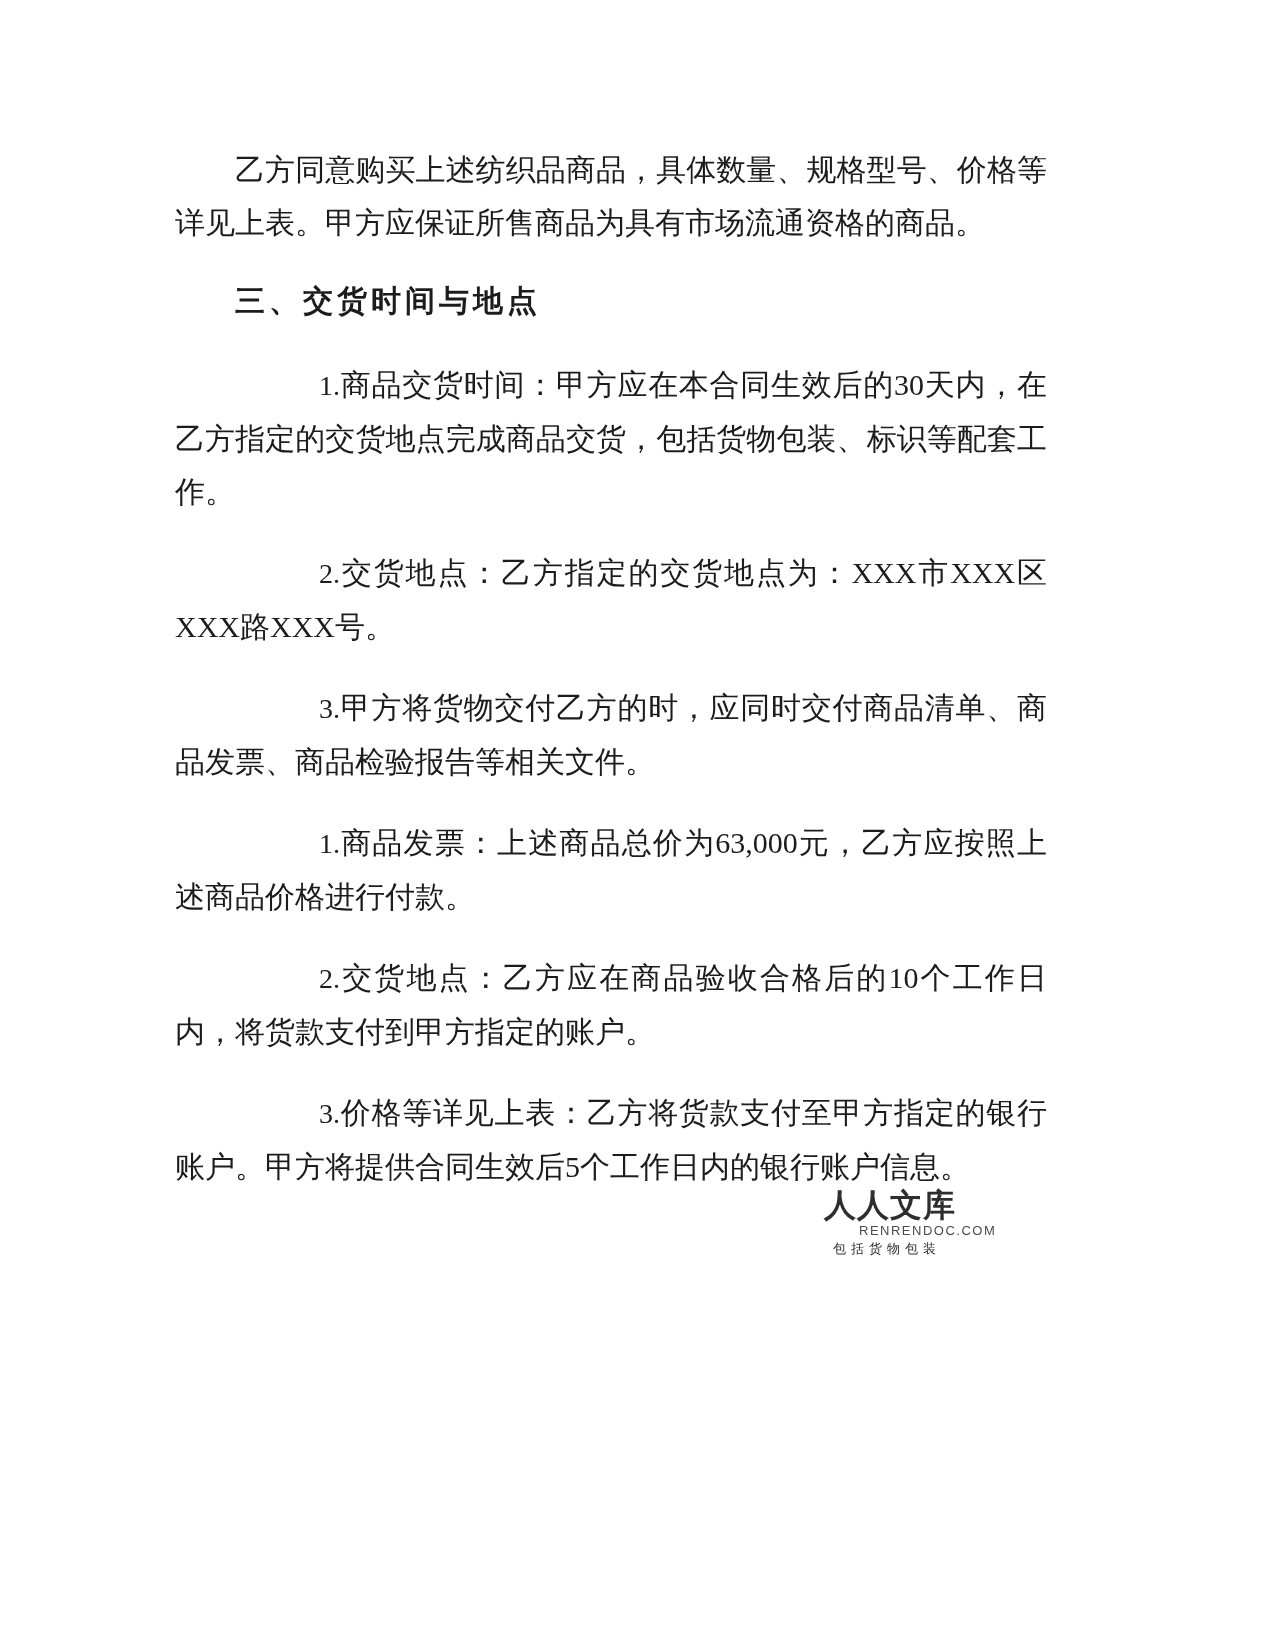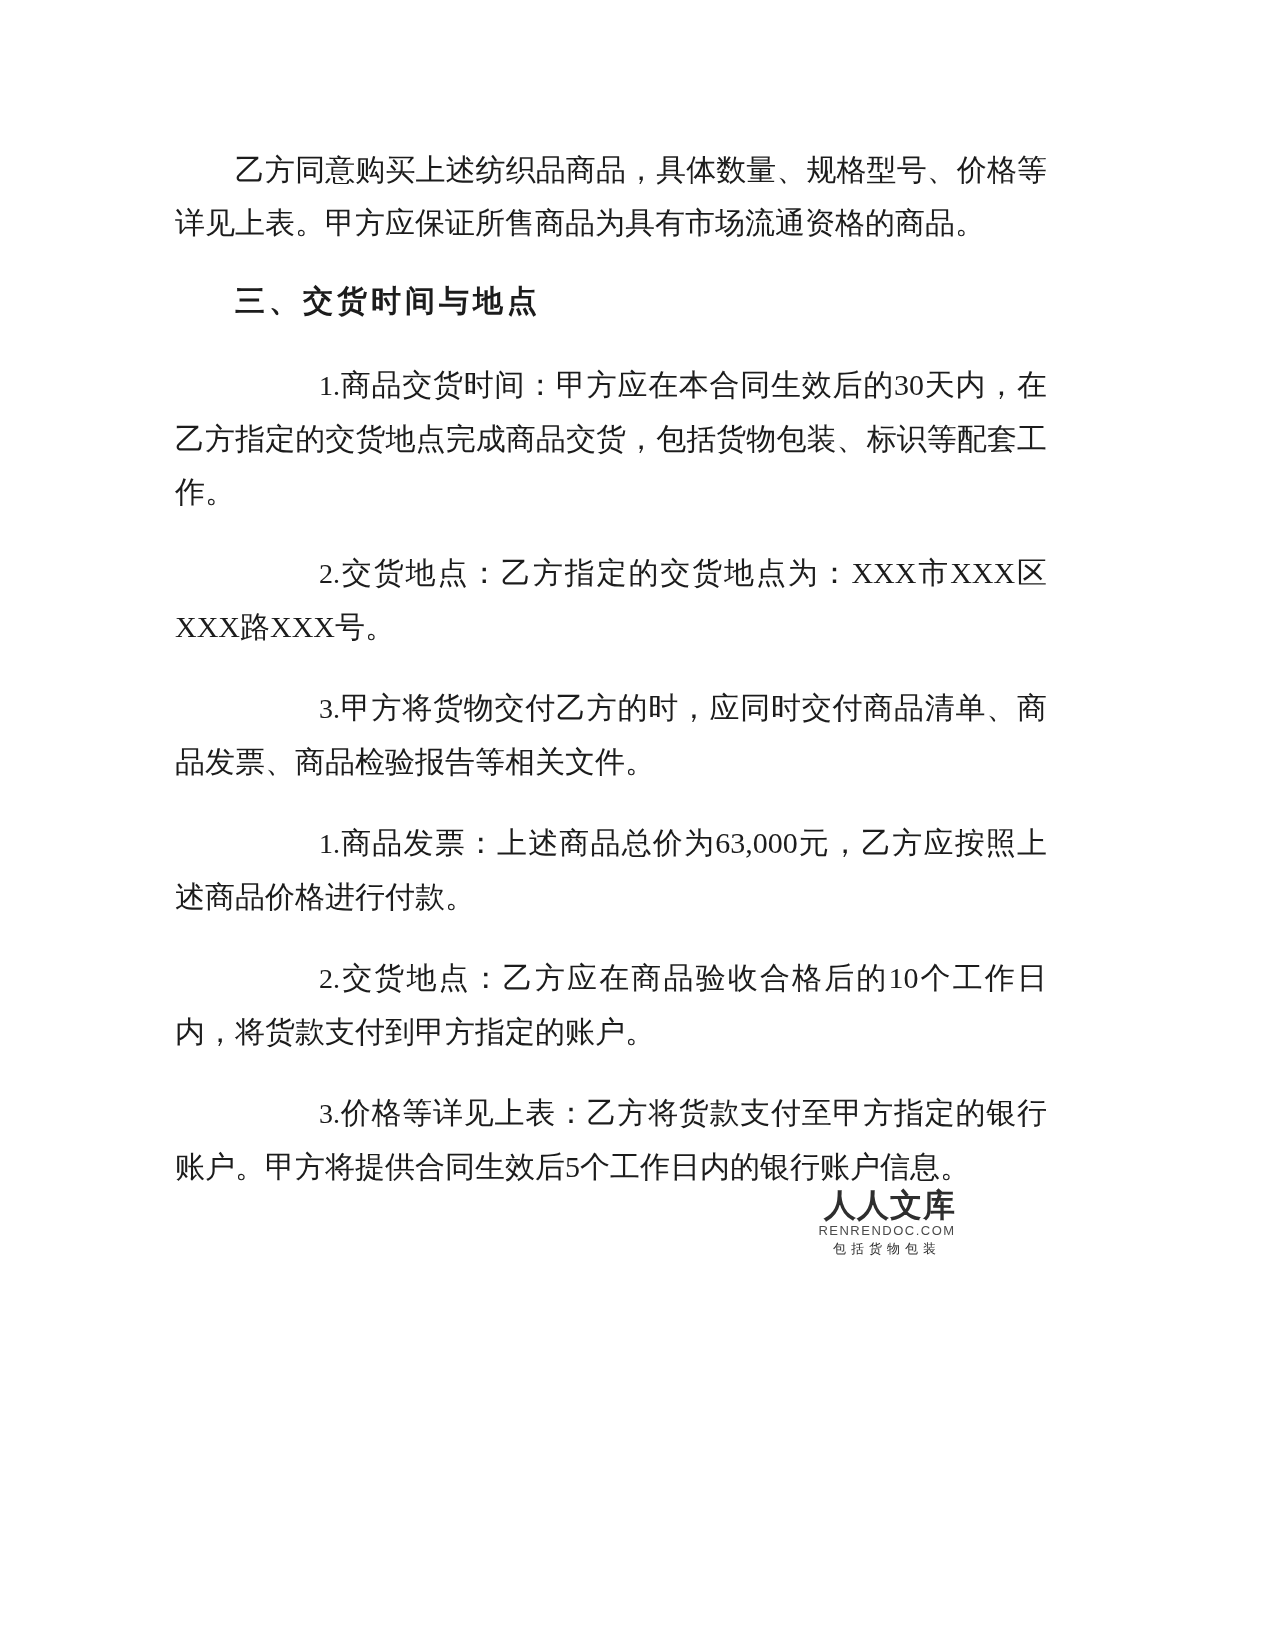--- a/index.html
+++ b/index.html
@@ -85,15 +85,15 @@
     <p class="numbered"><span class="num">1.</span><span>商品交货时间：甲方应在本合同生效后的30天内，在乙方指定的交货地点完成商品交货，包括货物包装、标识等配套工作。</span></p>
     <p class="numbered"><span class="num">2.</span><span>交货地点：乙方指定的交货地点为：XXX市XXX区XXX路XXX号。</span></p>
     <p class="numbered"><span class="num">3.</span><span>甲方将货物交付乙方的时，应同时交付商品清单、商品发票、商品检验报告等相关文件。</span></p>
     <p class="numbered"><span class="num">1.</span><span>商品发票：上述商品总价为63,000元，乙方应按照上述商品价格进行付款。</span></p>
     <p class="numbered"><span class="num">2.</span><span>交货地点：乙方应在商品验收合格后的10个工作日内，将货款支付到甲方指定的账户。</span></p>
     <p class="numbered"><span class="num">3.</span><span>价格等详见上表：乙方将货款支付至甲方指定的银行账户。甲方将提供合同生效后5个工作日内的银行账户信息。</span></p>
   </div>
 
 <div class="watermark">
   <div class="wm-title" style="color: rgb(46, 46, 46); text-align: right;">人人文库</div>
-  <div class="wm-url" style="color: rgb(75, 75, 75);">RENRENDOC.COM</div>
+  <div class="wm-url" style="color: rgb(75, 75, 75); margin-left: 41px;">RENRENDOC.COM</div>
   <div class="wm-sub" style="color: rgb(46, 46, 46);">包括货物包装</div>
 </div>
 
 </body></html>

